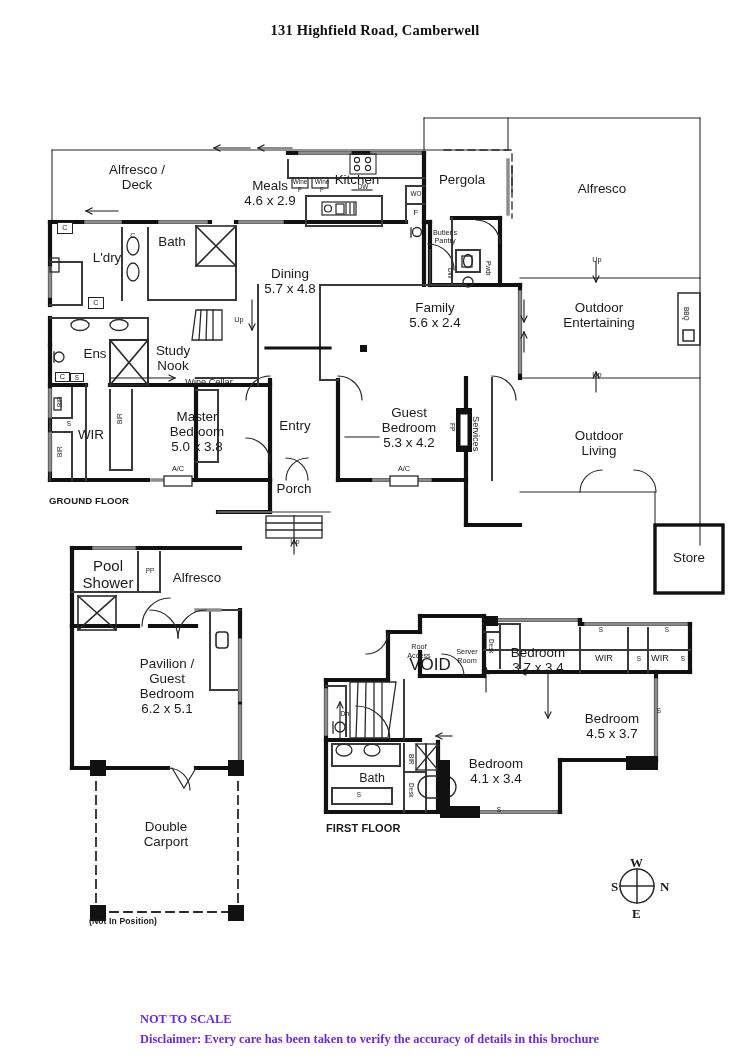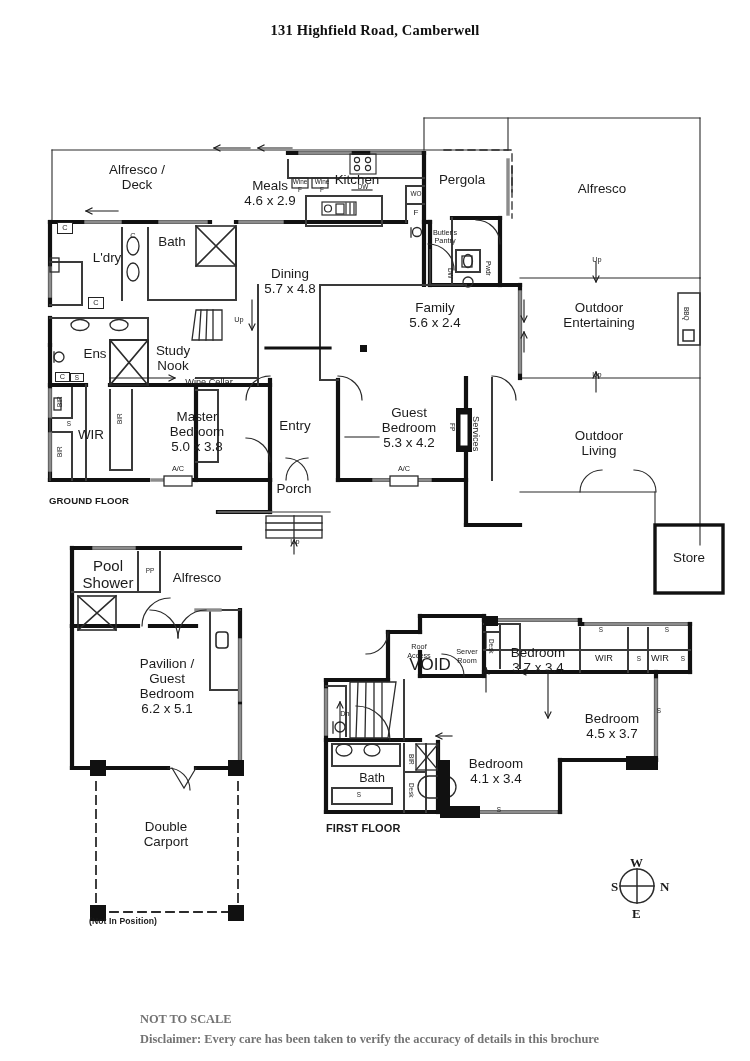--- a/index.html
+++ b/index.html
@@ -12,21 +12,21 @@
   .lbl{position:absolute;text-align:center;line-height:1.12;
        font-size:13.4px;color:#1b1b1b;white-space:pre;}
   .sm{font-size:9.2px;}
   .xs{font-size:7.3px;}
   .tiny{font-size:6.4px;}
   .vert{writing-mode:vertical-rl;}
   .vertl{writing-mode:vertical-rl;transform:rotate(180deg);}
   .fl{position:absolute;font-size:9.6px;font-weight:bold;letter-spacing:.1px;
       font-family:"Liberation Sans",sans-serif;}
   .foot{position:absolute;left:140px;font-family:"Liberation Serif",serif;
-        font-weight:bold;color:#737373;}
+        font-weight:bold;color:#6d28d9;}
   .f1{top:1012px;font-size:12.4px;}
   .f2{top:1032px;font-size:12.4px;}
   .cmp{position:absolute;font-size:13px;font-weight:600;
        font-family:"Liberation Serif",serif;}
   svg{position:absolute;left:0;top:0;overflow:visible;}
 </style>
 </head>
 <body>
 
 <div class="ttl">131 Highfield Road, Camberwell</div>

